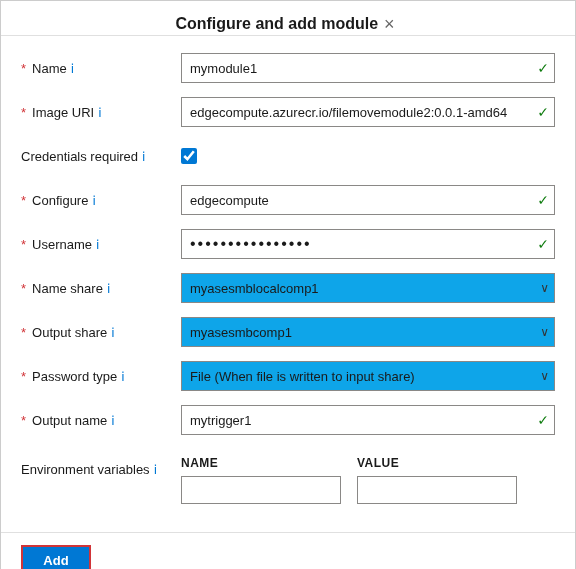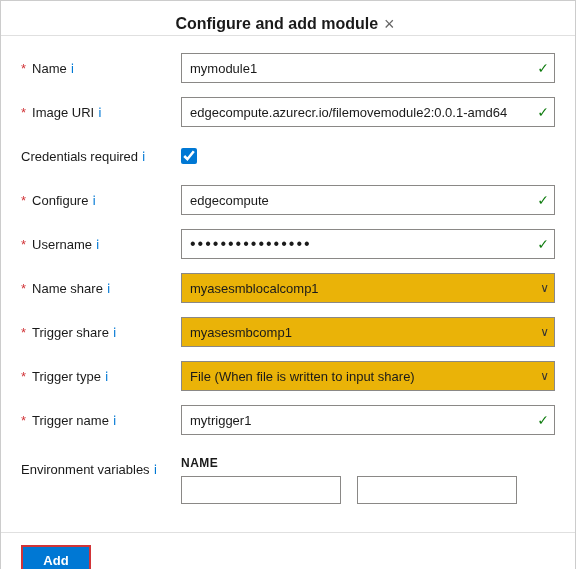--- a/index.html
+++ b/index.html
@@ -107,21 +107,21 @@
       color: #333;
       font-size: 12px;
     }
     .form-select {
       width: 100%;
       height: 30px;
       border: 1px solid #8a8886;
       padding: 4px 28px 4px 8px;
       font-size: 13px;
       color: #1a1a1a;
-      background: #eab308;
+      background: #0ea5e9;
       appearance: none;
       cursor: pointer;
       outline: none;
     }
     .checkbox-input {
       width: 16px;
       height: 16px;
       accent-color: #0078d4;
       cursor: pointer;
     }
@@ -263,71 +263,72 @@
             <option>myasesmblocalcomp1</option>
           </select>
           <span class="dropdown-icon">∨</span>
         </div>
       </div>
     </div>
 
     <div class="form-row">
       <div class="form-label">
         <span class="required-star">*</span>
-        <span>Trigger share</span>
+        <span>Output share</span>
         <span class="info-icon">ℹ</span>
       </div>
       <div class="form-control-wrap">
         <div class="input-with-icon">
           <select class="form-select">
             <option>myasesmbcomp1</option>
           </select>
           <span class="dropdown-icon">∨</span>
         </div>
       </div>
     </div>
 
     <div class="form-row">
       <div class="form-label">
         <span class="required-star">*</span>
-        <span>Trigger type</span>
+        <span>Password type</span>
         <span class="info-icon">ℹ</span>
       </div>
       <div class="form-control-wrap">
         <div class="input-with-icon">
           <select class="form-select">
             <option>File  (When file is written to input share)</option>
           </select>
           <span class="dropdown-icon">∨</span>
         </div>
       </div>
     </div>
 
     <div class="form-row">
       <div class="form-label">
         <span class="required-star">*</span>
-        <span>Trigger name</span>
+        <span>Output name</span>
         <span class="info-icon">ℹ</span>
       </div>
       <div class="form-control-wrap">
         <div class="input-with-icon">
           <input class="form-input" type="text" value="mytrigger1" style="">
           <span class="valid-icon">✓</span>
         </div>
       </div>
     </div>
 
     <div class="form-row" style="align-items: flex-start; margin-top: 20px;">
       <div class="form-label" style="padding-top: 4px;">
         <span>Environment variables</span>
         <span class="info-icon">ℹ</span>
       </div>
       <div style="flex:1;">
         <div class="env-header-row" style="margin-left: 0;">
           <span class="env-col-header env-col-name">NAME</span>
+          <span class="env-col-header env-col-value">VALUE</span>
         </div>
         <div class="env-inputs-row" style="margin-left: 0;">
           <input class="env-input" type="text" style="">
           <input class="env-input" type="text" style="">
         </div>
       </div>
     </div>
 
   </div>
 

